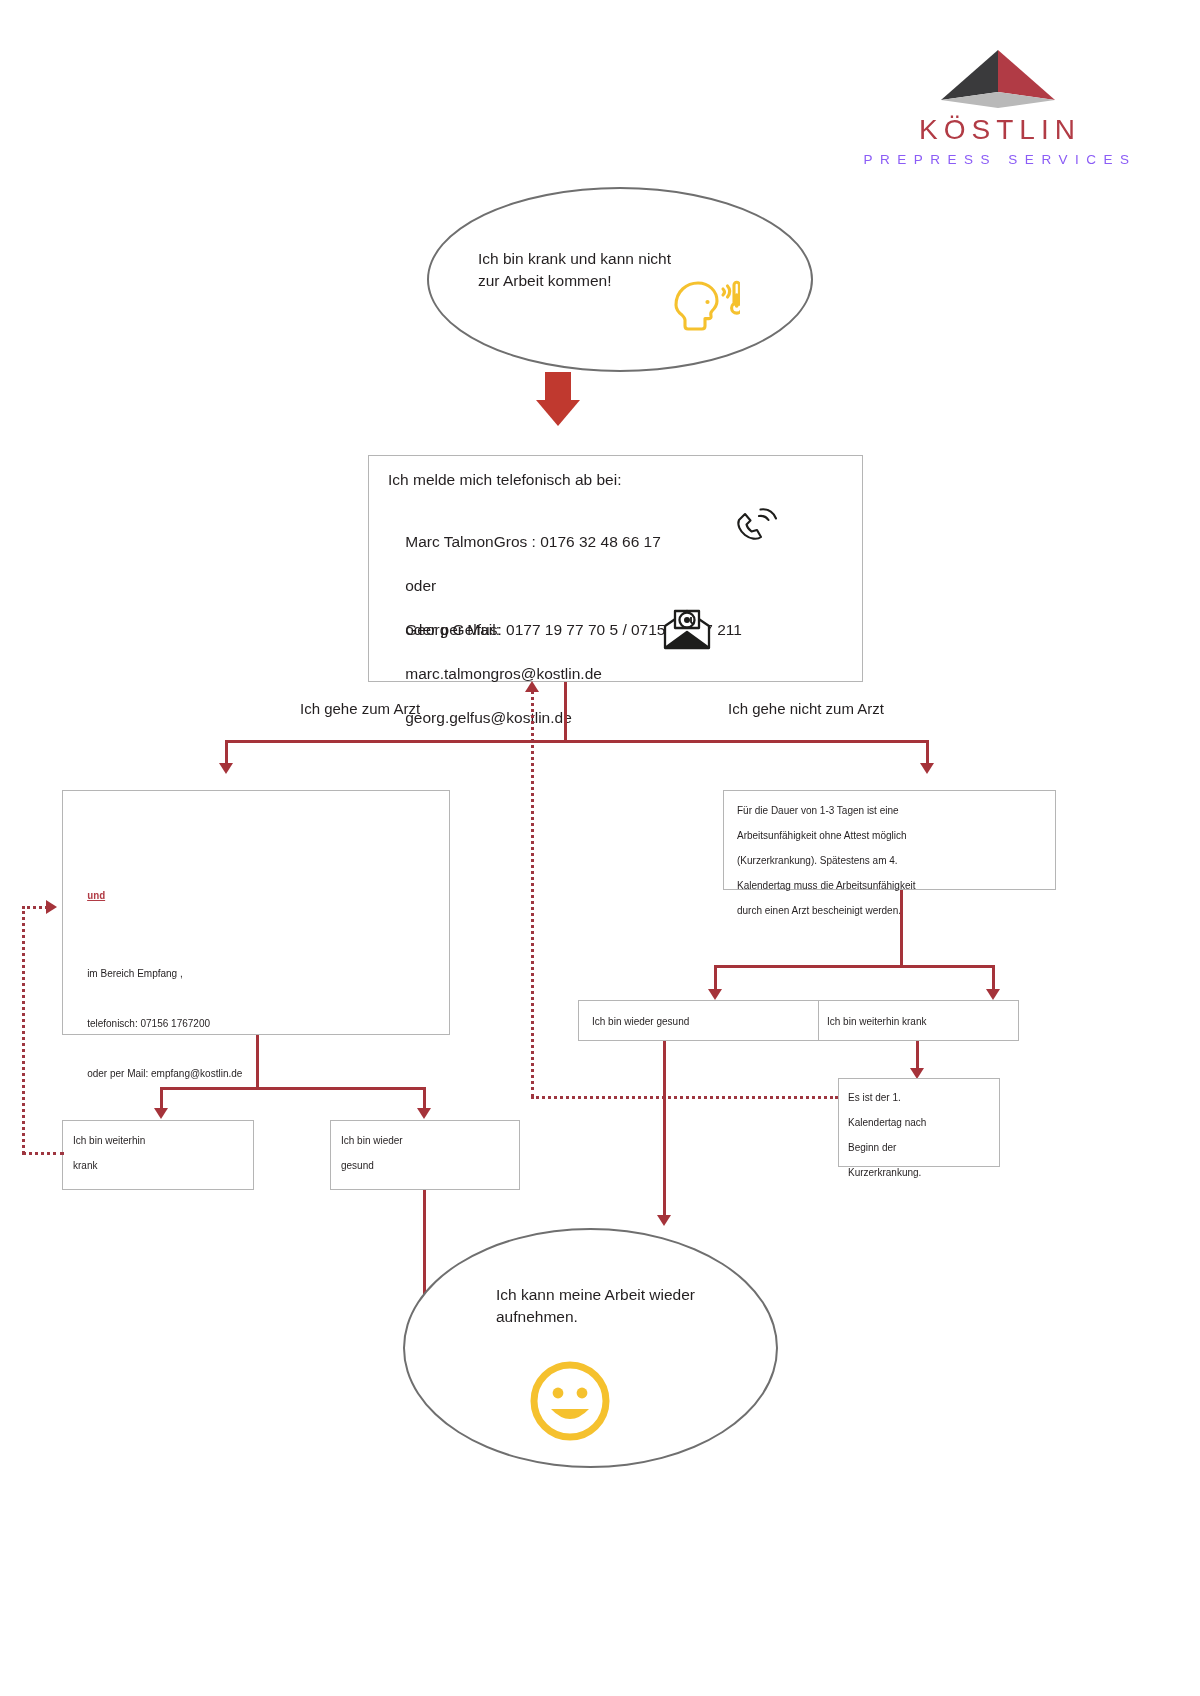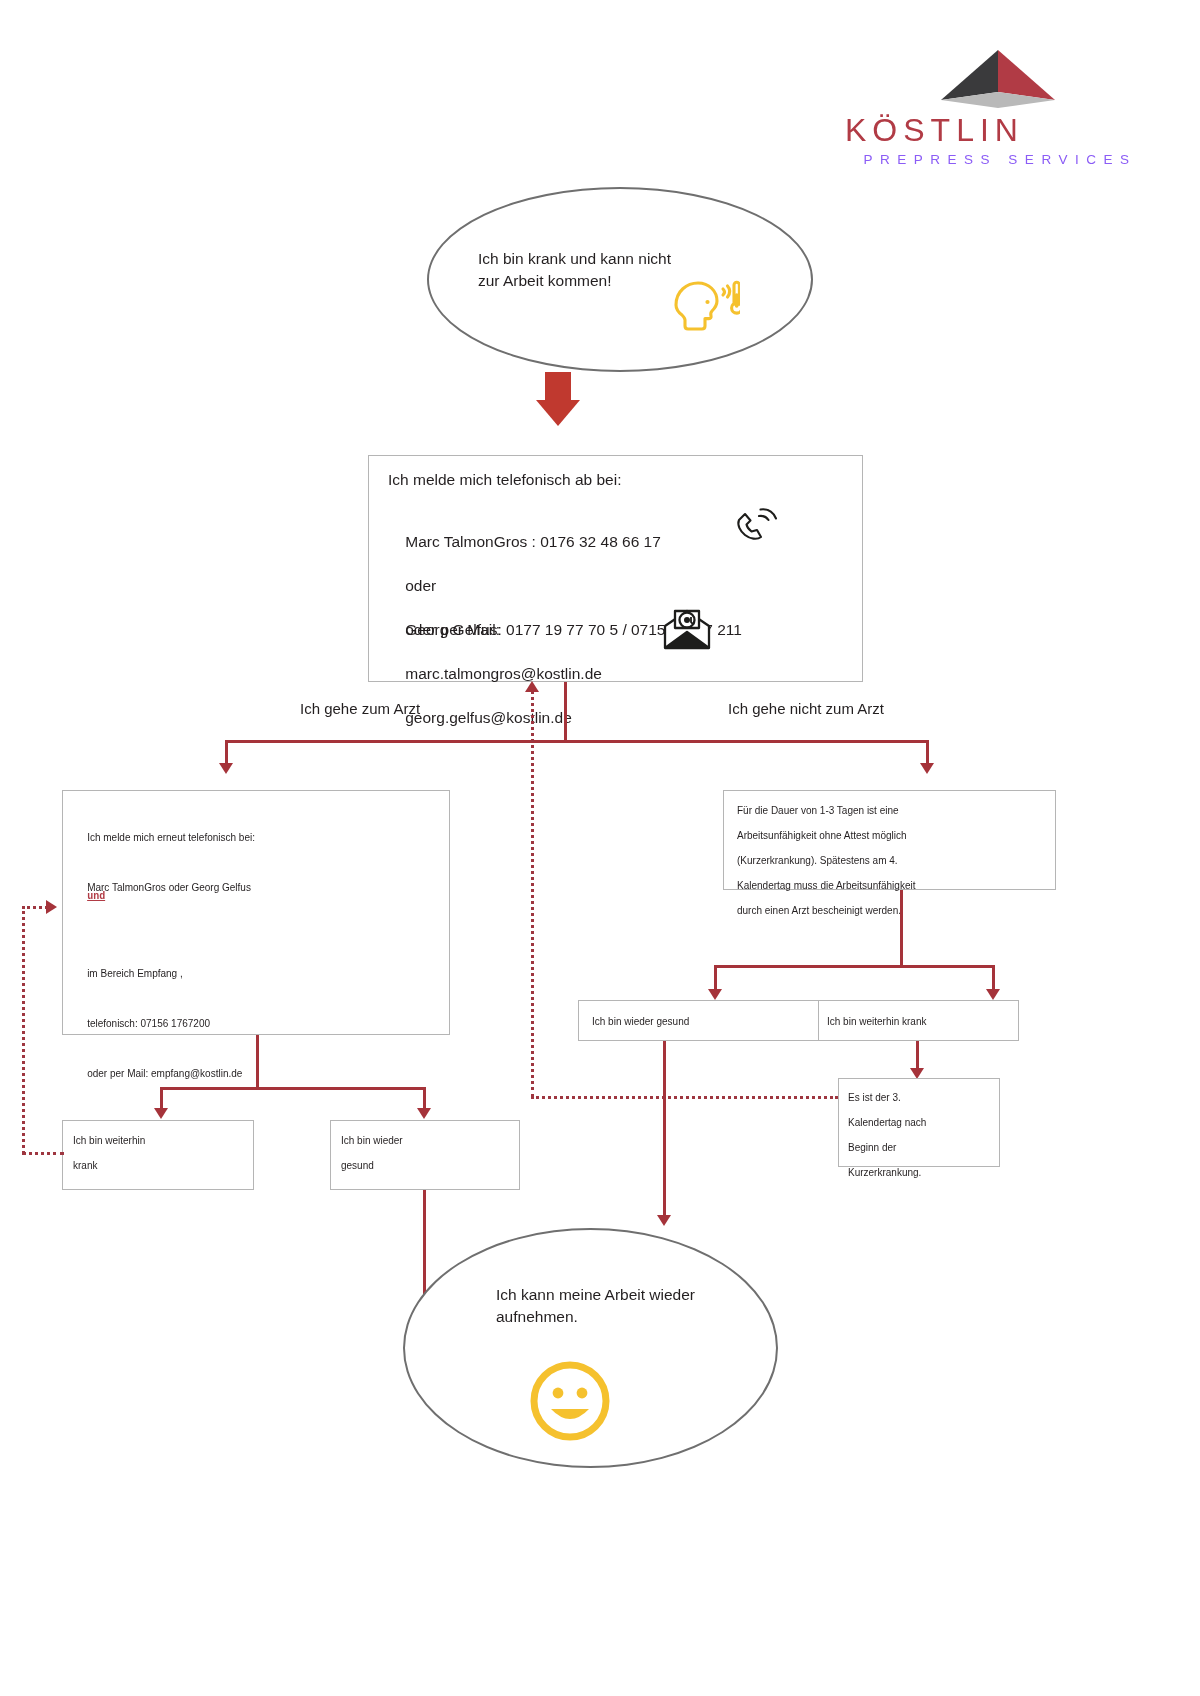--- a/index.html
+++ b/index.html
@@ -16,22 +16,22 @@
   }
   
   #logo{
     position:absolute;
     left:845px; top:48px;
     width:310px; height:110px;
   }
   #logo .mark{position:absolute;left:88px;top:0;width:130px;height:62px;}
   #logo .wordmark{
     position:absolute;left:0;top:58px;width:310px;
-    text-align:left;
-    font-size:32px;
+    text-align:center;
+    font-size:28px;
     letter-spacing:6px;
     font-weight:400;
     color:#b13b45;
     line-height:48px;
     white-space:nowrap;
   }
   #logo .subwordmark{
     position:absolute;left:0;top:104px;width:310px;
     text-align:center;
     font-size:13.5px;
@@ -195,24 +195,20 @@
   <div class="ln v" style="left:225px;top:740px;height:25px;"></div>
   <div class="arr-d" style="left:219px;top:763px;"></div>
 
   <div class="ln v" style="left:926px;top:740px;height:25px;"></div>
   <div class="arr-d" style="left:920px;top:763px;"></div>
 
   <div class="edge-label" style="left:300px;top:700px;">Ich gehe zum Arzt</div>
   <div class="edge-label" style="left:728px;top:700px;">Ich gehe nicht zum Arzt</div>
 
   <div class="box" style="left:62px;top:790px;width:388px;height:245px;"></div>
-  <div class="txt sm" style="left:76px;top:800px;width:365px;">
-    <span>Ich melde mich erneut telefonisch bei:</span><br>
-    <span>Marc TalmonGros oder Georg Gelfus</span>
-  </div>
   <div class="txt sm" style="left:76px;top:858px;">
     <span class="red-u">und</span>
   </div>
   <div class="txt sm" style="left:76px;top:936px;width:365px;">
     <span>im Bereich </span><span class="bold">Empfang</span><span> ,</span><br>
     <span>telefonisch: </span><span class="bold">07156 1767200</span><br>
     <span>oder per Mail: </span><span class="bold">empfang@kostlin.de</span>
   </div>
 
   <div class="box" style="left:723px;top:790px;width:333px;height:100px;"></div>
@@ -254,21 +250,21 @@
   <div class="box" style="left:818px;top:1000px;width:201px;height:41px;"></div>
   <div class="txt sm" style="left:827px;top:1009px;width:190px;">Ich bin weiterhin krank</div>
 
   <div class="ln v" style="left:663px;top:1041px;height:178px;"></div>
   <div class="arr-d" style="left:657px;top:1215px;"></div>
 
   <div class="ln v" style="left:916px;top:1041px;height:32px;"></div>
   <div class="arr-d" style="left:910px;top:1068px;"></div>
 
   <div class="box" style="left:838px;top:1078px;width:162px;height:89px;"></div>
-  <div class="txt sm" style="left:848px;top:1085px;width:150px;">Es ist der 3.
+  <div class="txt sm" style="left:848px;top:1085px;width:150px;">Es ist der 1.
 Kalendertag nach
 Beginn der
 Kurzerkrankung.</div>
 
   <div class="dln h" style="left:531px;top:1096px;width:307px;"></div>
   <div class="dln v" style="left:531px;top:690px;height:408px;"></div>
   <div class="arr-u" style="left:525px;top:681px;"></div>
 
   <div class="dln h" style="left:22px;top:1152px;width:42px;"></div>
   <div class="dln v" style="left:22px;top:906px;height:248px;"></div>

